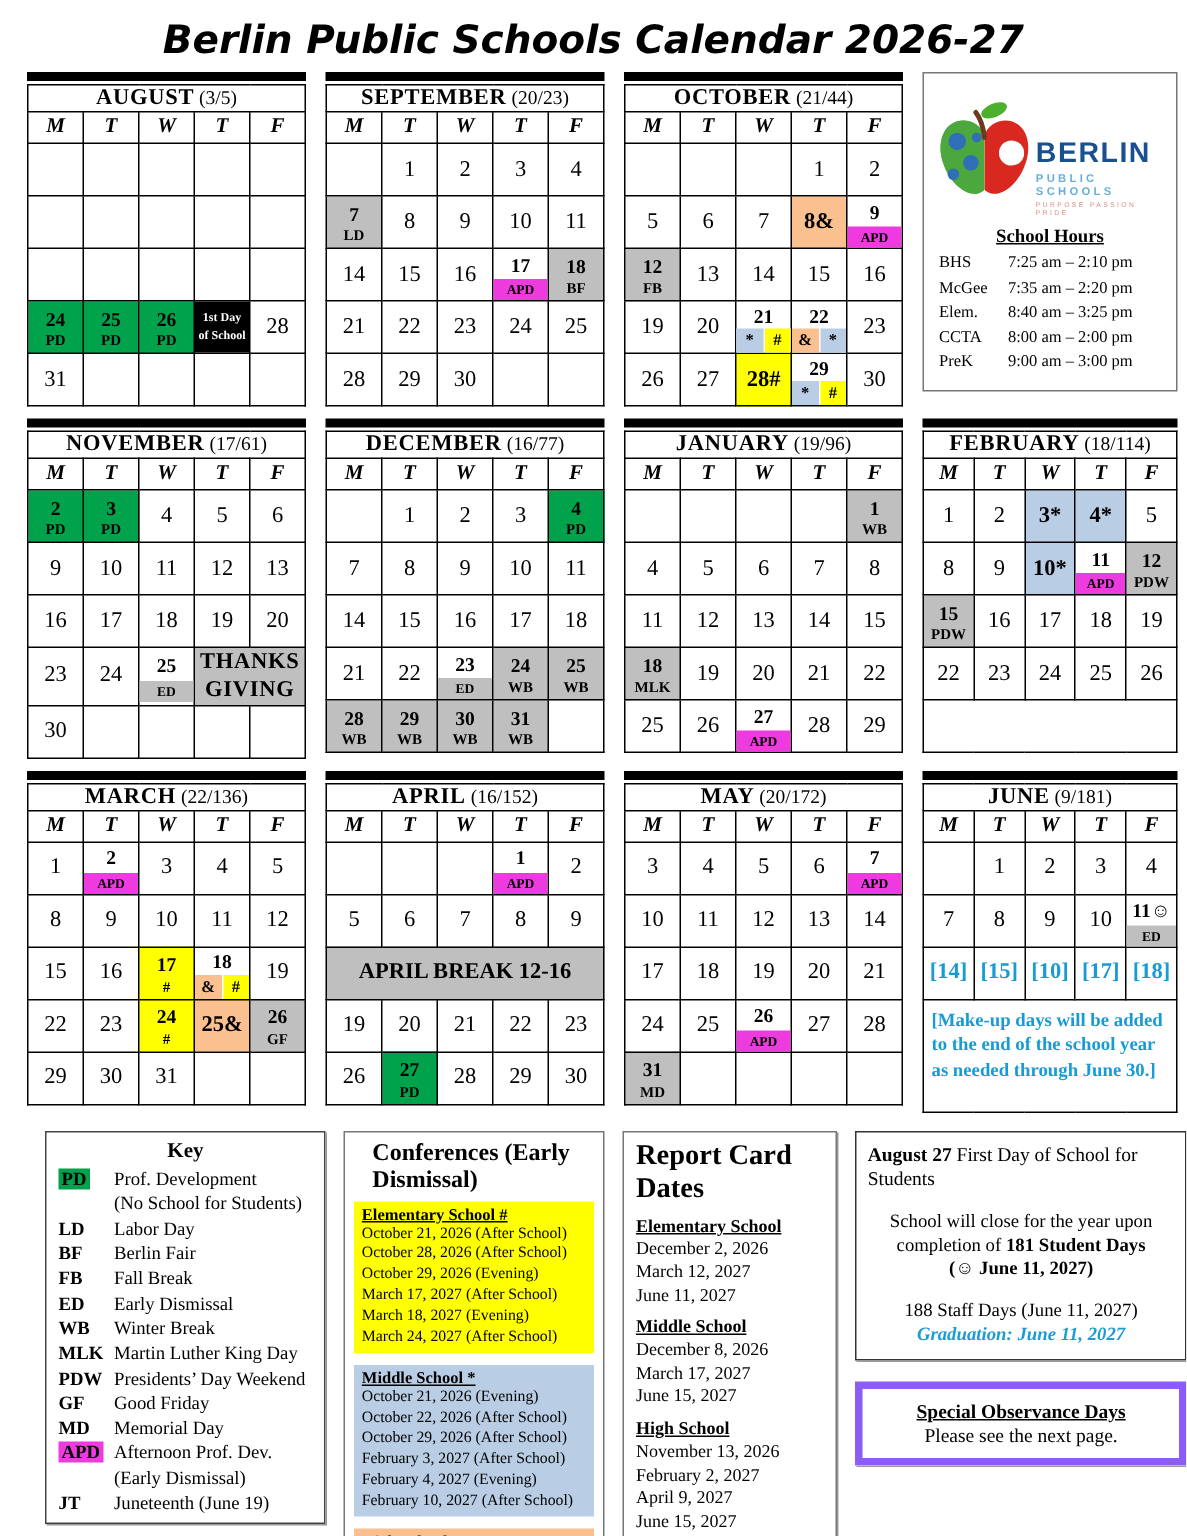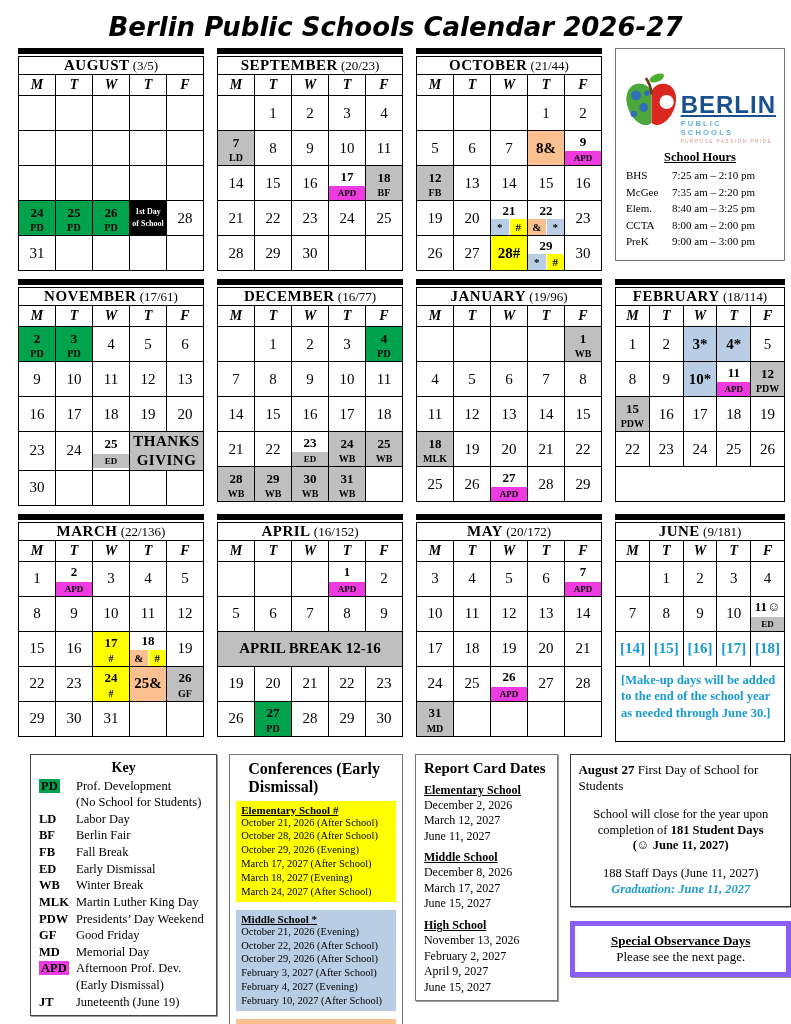--- a/index.html
+++ b/index.html
@@ -34,43 +34,43 @@
   .blank-cell{height:46px;}
   .june-note-cell{text-align:left !important;color:#189AD5;font-weight:bold;font-size:12.5px;
            padding:5px 5px !important;height:64px;vertical-align:top !important;line-height:1.35;}
   .blue-num{color:#189AD5;font-weight:bold;font-size:13px;}
   .firstday{background:#000;color:#fff;font-weight:bold;font-size:8px;white-space:pre-line;
             line-height:1.45;display:flex;align-items:center;justify-content:center;height:34px;}
   
   .side-box{border:1px solid #777;background:#fff;padding:6px 8px 10px 8px;}
   .logo-row{display:flex;align-items:center;justify-content:center;gap:2px;margin:4px 0 6px 0;}
   .brand{text-align:left;margin-top:34px;}
-  .brand-name{font-family:"Liberation Sans",sans-serif;font-weight:bold;font-size:24px;
-              color:#19508F;letter-spacing:1px;line-height:1;text-decoration:underline;}
+  .brand-name{font-family:"Liberation Sans",sans-serif;font-weight:bold;font-size:19px;
+              color:#19508F;letter-spacing:1px;line-height:1;}
   .brand-sub{font-family:"Liberation Sans",sans-serif;font-weight:bold;font-size:7.5px;
              color:#66AFD9;letter-spacing:2.2px;margin-top:2px;}
   .brand-tag{font-family:"Liberation Sans",sans-serif;font-size:4.5px;color:#D9908A;
              letter-spacing:1.6px;margin-top:2px;}
   .hours-title{text-align:center;font-weight:bold;text-decoration:underline;font-size:12.5px;margin:2px 0 2px 0;}
   .hours-row{display:grid;grid-template-columns:46px 1fr;font-size:11px;line-height:1.5;padding:0 2px;}
   
   .bottom{display:flex;align-items:flex-start;gap:12px;margin:12px 0 0 30px;}
   .box-title{text-align:center;font-weight:bold;font-size:14px;margin-bottom:2px;}
   .key-box{width:178px;border:1px solid #444;box-shadow:1px 1px 0 #999;padding:5px 8px;font-size:12.5px;}
   .key-row{display:flex;gap:7px;line-height:1.33;}
   .key-code{min-width:30px;font-weight:bold;}
   .chip{padding:0 2px;font-weight:bold;}
   .key-cont{margin-left:37px;line-height:1.33;}
   .conf-box{width:168px;border:1px solid #777;padding:5px 6px;font-size:10.5px;}
   .conf-title{font-weight:bold;font-size:16px;text-align:left;margin-bottom:5px;margin-left:12px;}
   .conf-block{padding:3px 5px;margin-bottom:8px;}
   .conf-head{font-weight:bold;text-decoration:underline;font-size:11px;}
   .conf-line{line-height:1.32;}
   .report-box{width:132px;border:1px solid #777;box-shadow:1px 1px 0 #999;padding:5px 8px;font-size:12px;}
-  .rep-title{font-weight:bold;font-size:15px;margin-bottom:4px;}
+  .rep-title{font-weight:bold;font-size:19px;margin-bottom:4px;}
   .rep-head{font-weight:bold;text-decoration:underline;margin-top:6px;}
   .rep-line{line-height:1.3;}
   .right-col{width:232px;display:flex;flex-direction:column;gap:14px;}
   .info-box{border:1px solid #333;box-shadow:1px 1px 0 #999;padding:7px 7px 9px 7px;font-size:12.5px;}
   .ib-line1{text-align:left;font-size:13px;margin-bottom:12px;}
   .ib-line2{text-align:center;line-height:1.3;}
   .ib-line3{text-align:center;font-weight:bold;}
   .ib-line4{text-align:center;margin-top:13px;}
   .ib-line5{text-align:center;color:#1D9BD5;font-weight:bold;font-style:italic;margin-top:1px;}
   .special-box{border:5px solid #8b5cf6;box-shadow:1px 1px 0 #999;padding:7px;text-align:center;font-size:13px;}
@@ -885,21 +885,21 @@
               <td class="day">
                 <div class="cellcol">
                   <div class="cellnum">11☺</div>
                   <div class="badge bg-gray">ED</div>
                 </div>
               </td>
             </tr>
             <tr>
               <td class="day blue-num">[14]</td>
               <td class="day blue-num">[15]</td>
-              <td class="day blue-num">[16]</td>
+              <td class="day blue-num">[10]</td>
               <td class="day blue-num">[17]</td>
               <td class="day blue-num">[18]</td>
             </tr>
             <tr>
               <td colspan="5" class="june-note-cell">[Make-up days will be added to the end of the school year as needed through June 30.]</td>
             </tr>
           </tbody>
         </table>
       </div>
     </div>

